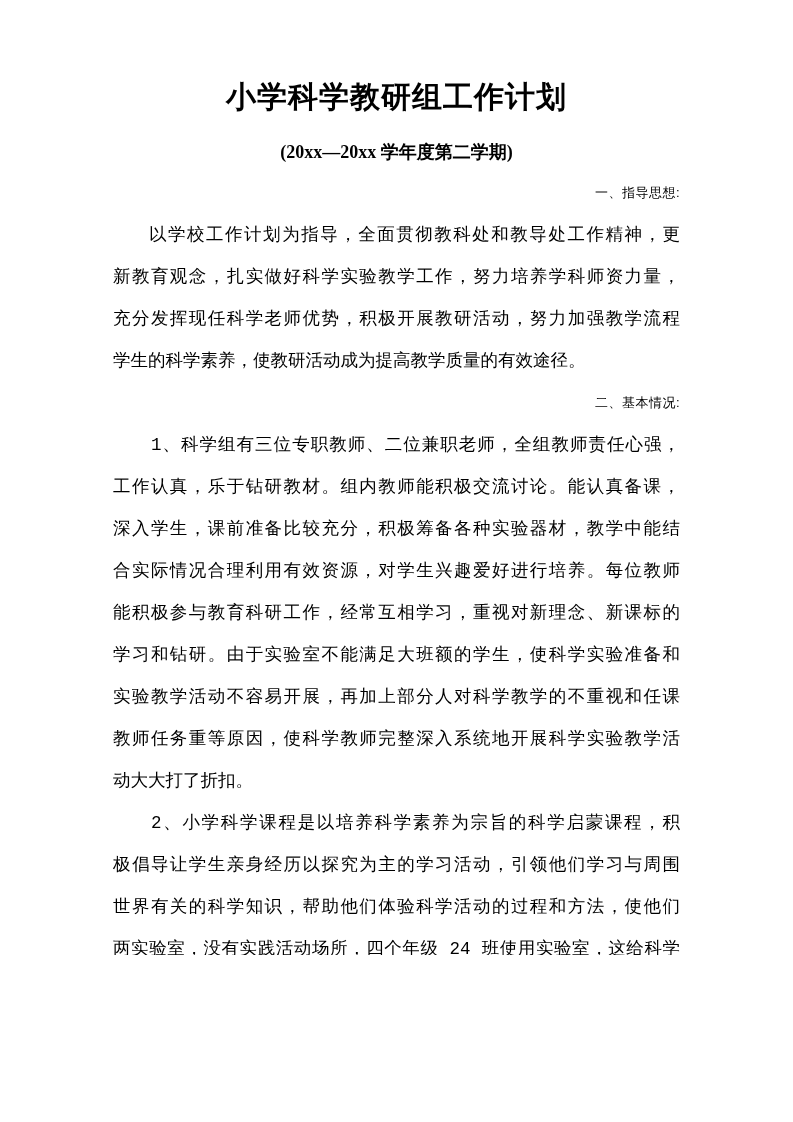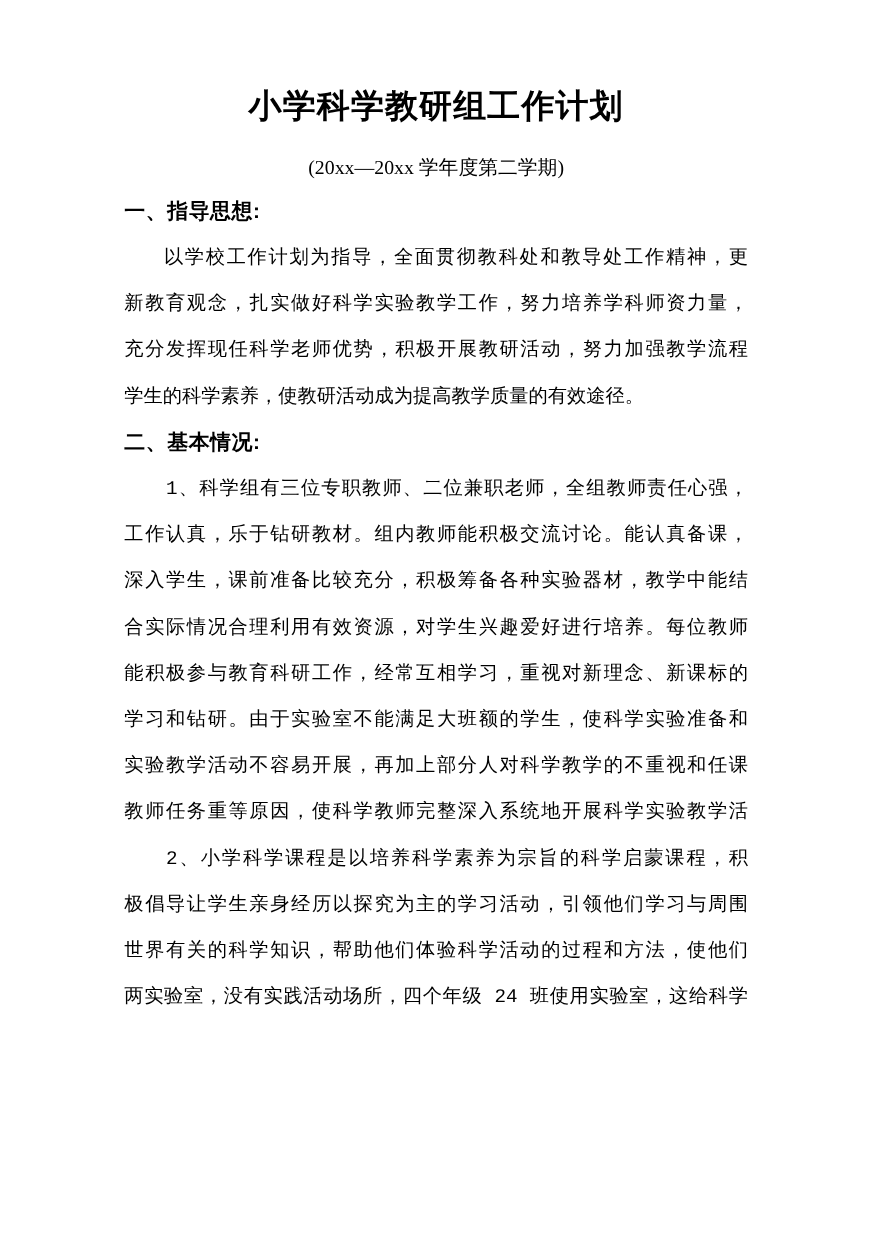--- a/index.html
+++ b/index.html
@@ -26,31 +26,31 @@
     font-family: "Liberation Sans", sans-serif;
     font-weight: 700;
     font-size: 30px;
     line-height: 40px;
     letter-spacing: 1px;
   }
   .doc-subtitle {
     margin-top: 15px;
     text-align: center;
     font-family: "Liberation Serif", serif;
-    font-weight: 400;
+    font-weight: 700;
     font-size: 18px;
     line-height: 40px;
   }
   .sec-heading {
     font-family: "Liberation Sans", sans-serif;
-    font-weight: 700;
-    font-size: 19px;
+    font-weight: 400;
+    font-size: 13px;
     line-height: 42px;
     letter-spacing: 0.5px;
-    text-align: left;
+    text-align: right;
   }
   .line {
     font-family: Liberation Mono, monospace;
     font-size: 17.5px;
     line-height: 42px;
     text-align: justify;
     text-align-last: justify;
     text-justify: inter-character;
   }
   .line.end {
@@ -90,20 +90,21 @@
     <div class="sec-heading">二、基本情况:</div>
 
     <div class="line ind2">1、科学组有三位专职教师、二位兼职老师，全组教师责任心强，</div>
     <div class="line">工作认真，乐于钻研教材。组内教师能积极交流讨论。能认真备课，</div>
     <div class="line">深入学生，课前准备比较充分，积极筹备各种实验器材，教学中能结</div>
     <div class="line">合实际情况合理利用有效资源，对学生兴趣爱好进行培养。每位教师</div>
     <div class="line">能积极参与教育科研工作，经常互相学习，重视对新理念、新课标的</div>
     <div class="line">学习和钻研。由于实验室不能满足大班额的学生，使科学实验准备和</div>
     <div class="line">实验教学活动不容易开展，再加上部分人对科学教学的不重视和任课</div>
     <div class="line">教师任务重等原因，使科学教师完整深入系统地开展科学实验教学活</div>
+    <div class="line end">动大大打了折扣。</div>
 
     <div class="line ind2">2、小学科学课程是以培养科学素养为宗旨的科学启蒙课程，积</div>
     <div class="line">极倡导让学生亲身经历以探究为主的学习活动，引领他们学习与周围</div>
     <div class="line">世界有关的科学知识，帮助他们体验科学活动的过程和方法，使他们</div>
     <div class="line">两实验室，没有实践活动场所，四个年级 24 班使用实验室，这给科学</div>
 
   </div>
 
   <div class="page-number">1</div>
 </div>

